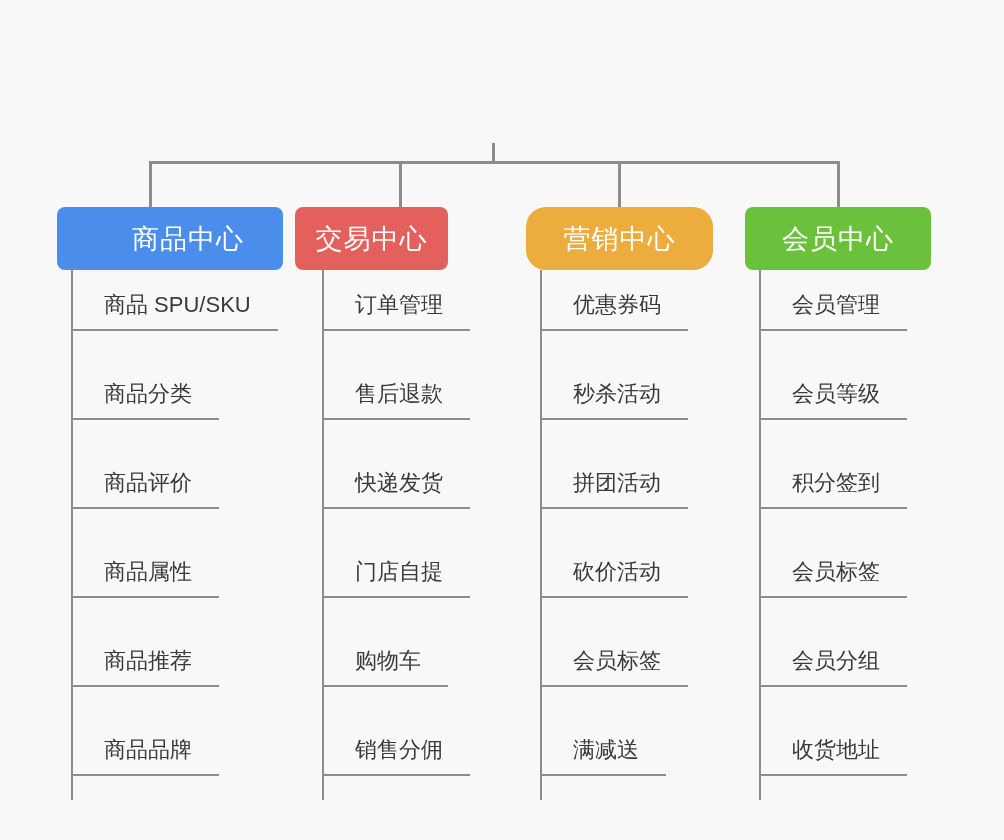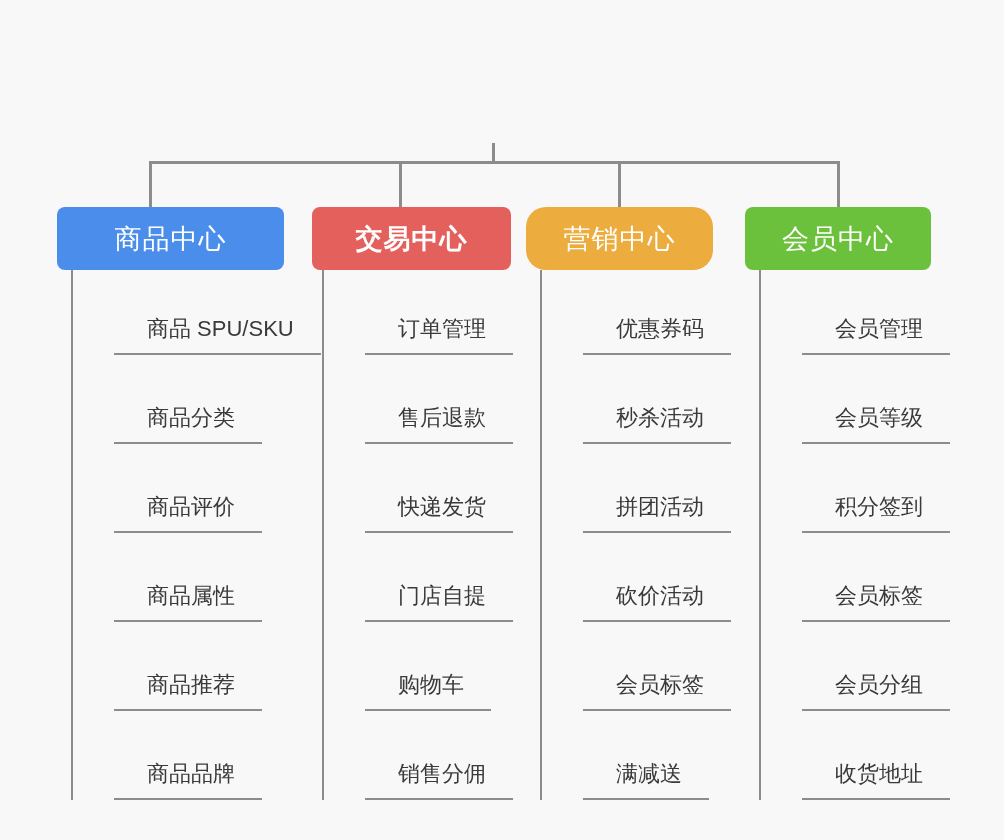--- a/index.html
+++ b/index.html
@@ -23,27 +23,27 @@
   .drop.d0{left:149px;} .drop.d1{left:399px;} .drop.d2{left:618px;} .drop.d3{left:837px;}
   .spine{top:270px;width:2px;height:530px;}
   .spine.s0{left:71px;} .spine.s1{left:322px;} .spine.s2{left:540px;} .spine.s3{left:759px;}
 
   
   .branch-node{
     position:absolute;top:207px;height:63px;border-radius:8px;
     display:flex;align-items:center;justify-content:center;
     color:#FFFFFF;font-size:27px;letter-spacing:1px;
   }
-  .b0{left:57px;width:227px;} .b1{left:312px;width:199px;font-weight:bold;}
+  .b0{left:57px;width:190px;padding-left:36px;} .b1{left:295px;width:153px;}
   .b2{left:526px;width:187px;border-radius:20px;} .b3{left:745px;width:186px;align-items:center;}
 
   
   .col{position:absolute;top:266px;width:255px;}
   .col.c0{left:71px;} .col.c1{left:322px;} .col.c2{left:540px;} .col.c3{left:759px;}
-  .child-row{height:89px;display:flex;align-items:flex-end;padding-left:43px;}
+  .child-row{height:89px;display:flex;align-items:center;}
   .child-node{
     display:inline-block;white-space:nowrap;
     padding:0 27px 9px 33px;border-bottom:2px solid #8C8C8C;
     font-size:22px;color:#3A3A3A;
   }
 </style>
 </head>
 <body>
 
 <div class="canvas">

